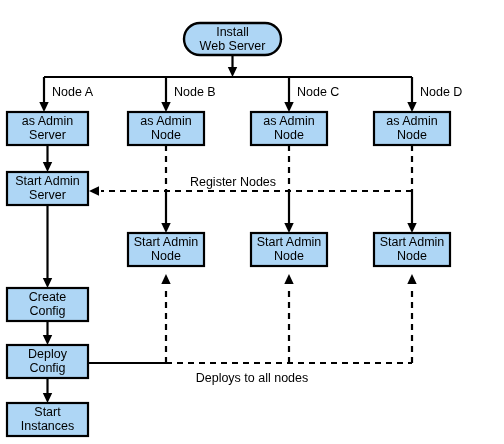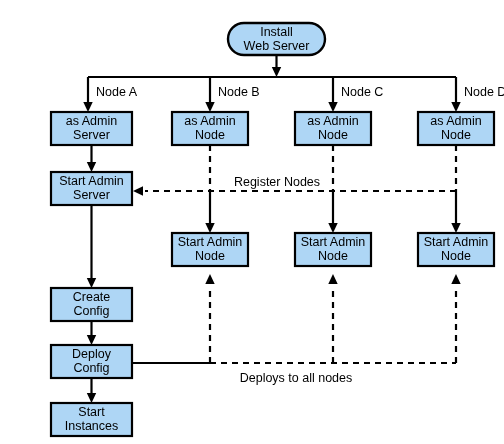--- a/index.html
+++ b/index.html
@@ -10,21 +10,20 @@
   body {
     width: 504px;
     height: 444px;
     font-family: "Liberation Sans", sans-serif;
     overflow: hidden;
   }
   #diagram-root {
     position: relative;
     width: 438px;
     height: 444px;
-    margin-left: 44px;
   }
   svg.flow {
     display: block;
     width: 504px;
     height: 444px;
   }
   .node-rect {
     fill: #aed6f5;
     stroke: #000000;
     stroke-width: 2.2;

